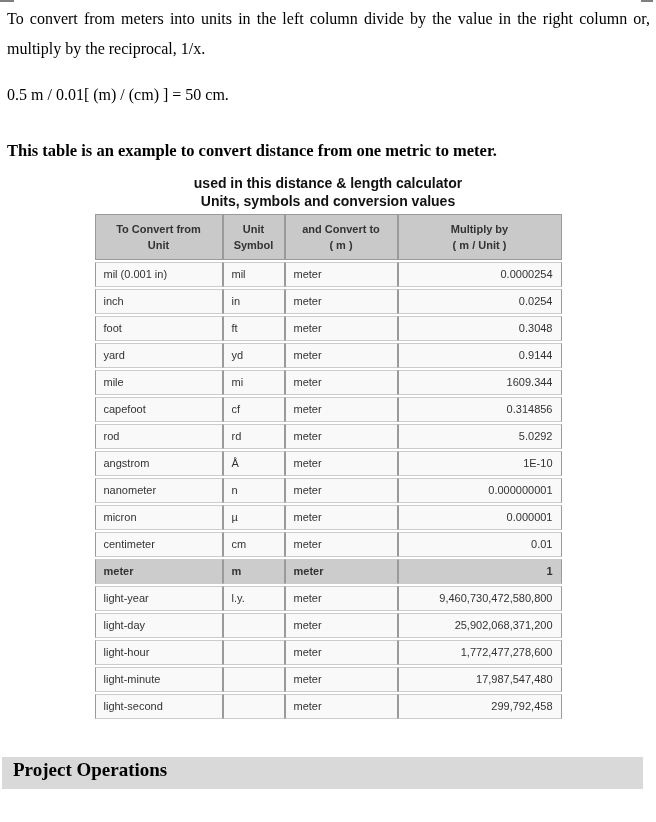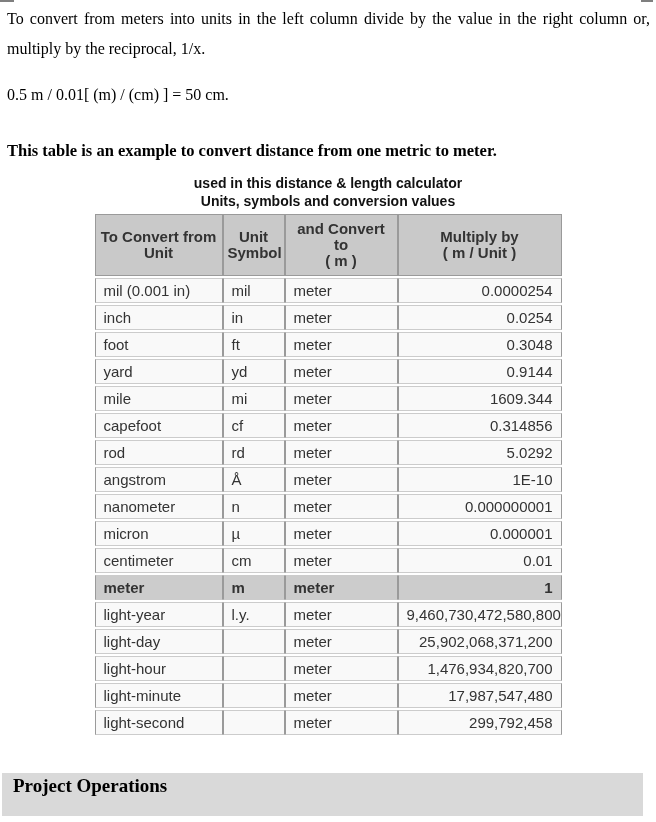--- a/index.html
+++ b/index.html
@@ -50,21 +50,21 @@
     line-height:18px;
     color:#111111;
   }
   .caption span{display:block;}
 
   table{
     width:100%;
     border-collapse:separate;
     border-spacing:0 2px;
     font-family:"Liberation Sans",sans-serif;
-    font-size:15px;
+    font-size:11px;
     color:var(--table-text);
     margin-top:2px;
     table-layout:fixed;
   }
   col.c1{width:128px;} col.c2{width:62px;} col.c3{width:113px;} col.c4{width:164px;}
   th{
     background:var(--header-bg);
     border:1px solid var(--v-border);
     font-weight:bold;
     padding:6px 4px;
@@ -85,21 +85,21 @@
   td.num{text-align:right;}
   tr.hl td{background:var(--highlight-bg);font-weight:bold;}
 
   .footer-bar{
     margin:36px 0 0 2px;
     width:630px;
     background:var(--bar-bg);
     font-size:19px;
     font-weight:bold;
     line-height:26px;
-    height:43px;
+    height:32px;
     padding-left:11px;
   }
 </style>
 </head>
 <body>
 
 <div class="top-rule left"></div>
 <div class="top-rule right"></div>
 
 <p class="intro">To convert from meters into units in the left column divide by the value in the right column or, multiply by the reciprocal, 1/x.</p>
@@ -221,21 +221,21 @@
         <tr>
         <td>light-day</td>
         <td></td>
         <td>meter</td>
         <td class="num">25,902,068,371,200</td>
       </tr>
         <tr>
         <td>light-hour</td>
         <td></td>
         <td>meter</td>
-        <td class="num">1,476,934,820,700</td>
+        <td class="num">1,772,477,278,600</td>
       </tr>
         <tr>
         <td>light-minute</td>
         <td></td>
         <td>meter</td>
         <td class="num">17,987,547,480</td>
       </tr>
         <tr>
         <td>light-second</td>
         <td></td>

